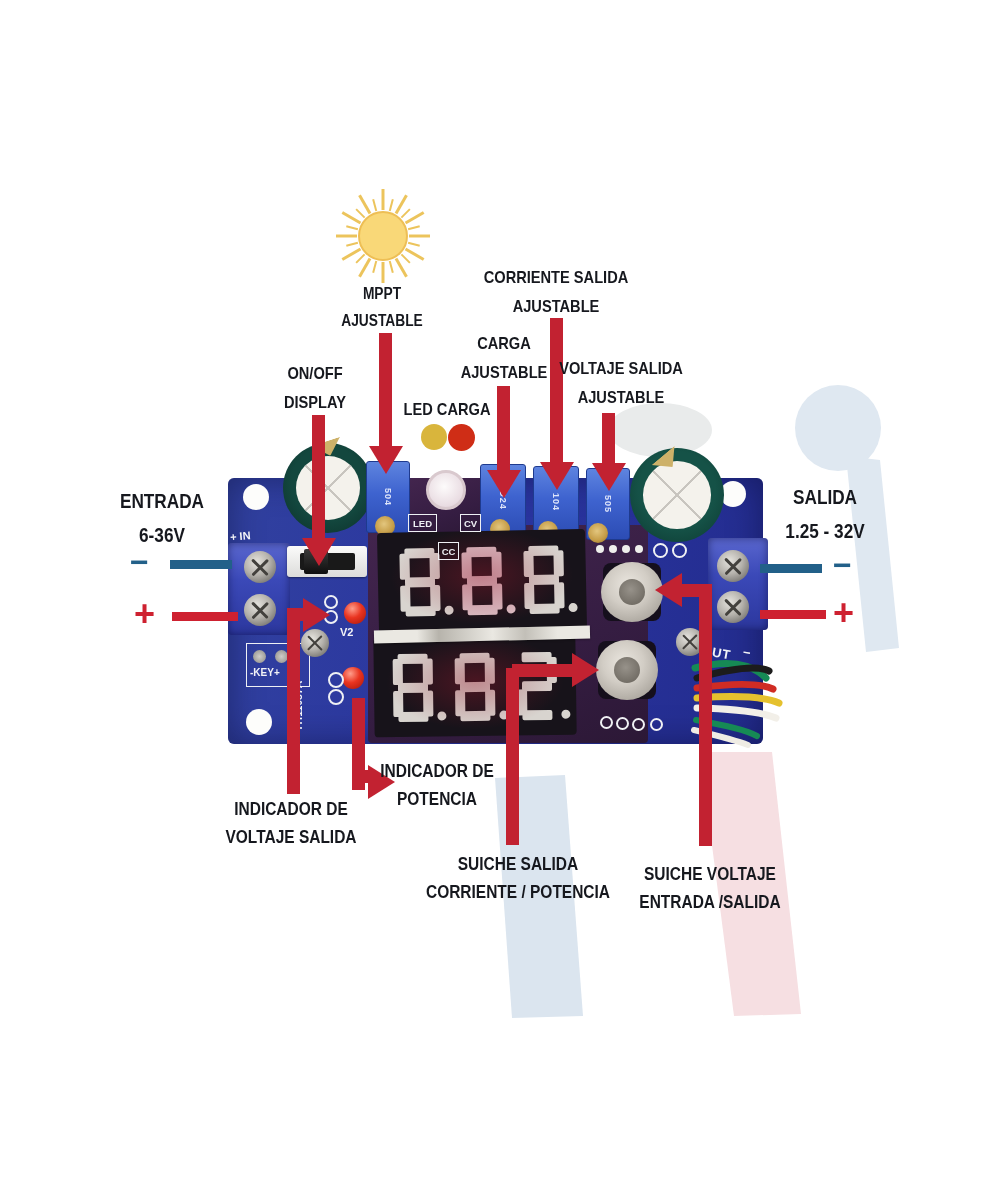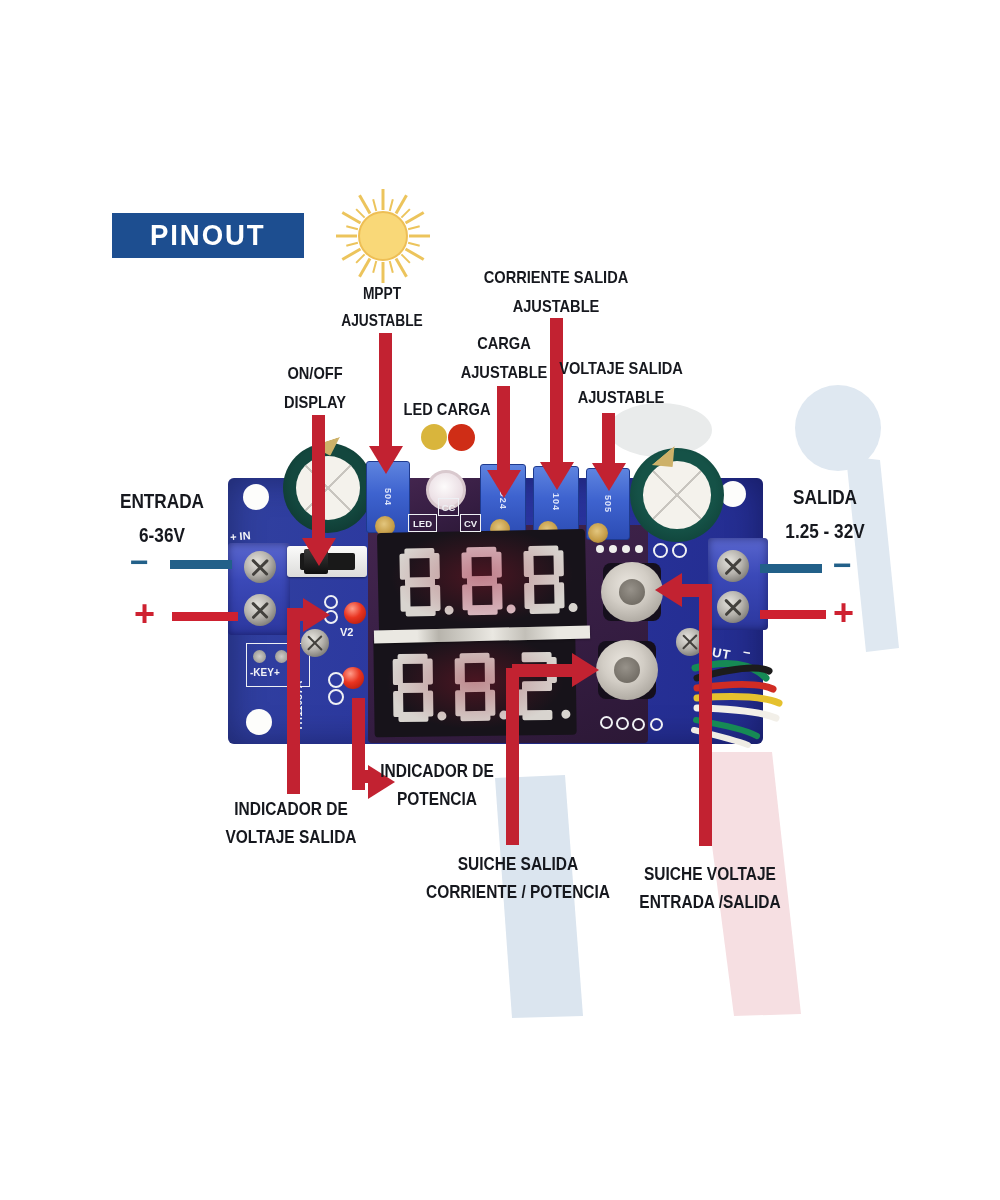--- a/index.html
+++ b/index.html
@@ -90,23 +90,20 @@
 <div class="stage">
 
   <svg class="wm" width="1000" height="1200">
     <ellipse cx="660" cy="430" rx="52" ry="27" fill="#e9ebeb"></ellipse>
     <circle cx="838" cy="428" r="43" fill="#dfe8f1"></circle>
     <polygon points="846,456 880,460 899,648 866,652" fill="#dfe8f1"></polygon>
     <polygon points="495,778 565,775 583,1016 512,1018" fill="#dbe5ef"></polygon>
     <polygon points="700,752 772,752 801,1014 734,1016" fill="#f6dfe2"></polygon>
   </svg>
 
-  <div class="badge">
-    <span>PINOUT</span>
-  </div>
 
   <svg class="sun" width="100" height="100">
     <g class="rays">
         <line x1="76" y1="50" x2="97" y2="50" stroke="#ecc45c" stroke-width="3"></line>
         <line x1="75.11407148351577" y1="56.72929517266554" x2="86.70518139898459" y2="59.83512371389579" stroke="#ecc45c" stroke-width="2"></line>
         <line x1="72.51666049839541" y1="63" x2="90.70319397786862" y2="73.5" stroke="#ecc45c" stroke-width="3"></line>
         <line x1="68.38477631085024" y1="68.38477631085024" x2="76.87005768508881" y2="76.8700576850888" stroke="#ecc45c" stroke-width="2"></line>
         <line x1="63" y1="72.5166604983954" x2="73.5" y2="90.70319397786861" stroke="#ecc45c" stroke-width="3"></line>
         <line x1="56.72929517266554" y1="75.11407148351577" x2="59.83512371389579" y2="86.70518139898459" stroke="#ecc45c" stroke-width="2"></line>
         <line x1="50" y1="76" x2="50" y2="97" stroke="#ecc45c" stroke-width="3"></line>
@@ -226,21 +223,21 @@
     <span>104</span>
     </div>
   <div class="potscrew" style="left:538px;top:521px;width:20px;height:20px;"></div>
   <div class="pot" style="left:586px;top:468px;width:42px;height:70px;">
     <span>505</span>
     </div>
   <div class="potscrew" style="left:588px;top:523px;width:20px;height:20px;"></div>
 
   <div class="ledw" style="left:426px;top:470px;width:34px;height:34px;"></div>
   <div class="silkbox" style="left:408px;top:514px;width:27px;height:16px;">LED</div>
-  <div class="silkbox" style="left:438px;top:498px;width:19px;height:16px;">CC</div>
+  <div class="silkbox" style="left:438px;top:542px;width:19px;height:16px;">CC</div>
   <div class="silkbox" style="left:460px;top:514px;width:19px;height:16px;">CV</div>
 
   <div class="cap" style="left:630px;top:448px;width:94px;height:94px;background:radial-gradient(circle at 50% 45%,#155247 55%,#0c3830 100%);">
     <div class="top"></div>
     <div class="wedge" style="transform:rotate(-40deg) translateX(-12px);"></div>
   </div>
 
   <div class="term" style="left:708px;top:538px;width:60px;height:92px;"></div>
   <div class="screw" style="left:717px;top:550px;width:32px;height:32px;"></div>
   <div class="screw" style="left:717px;top:591px;width:32px;height:32px;"></div>

